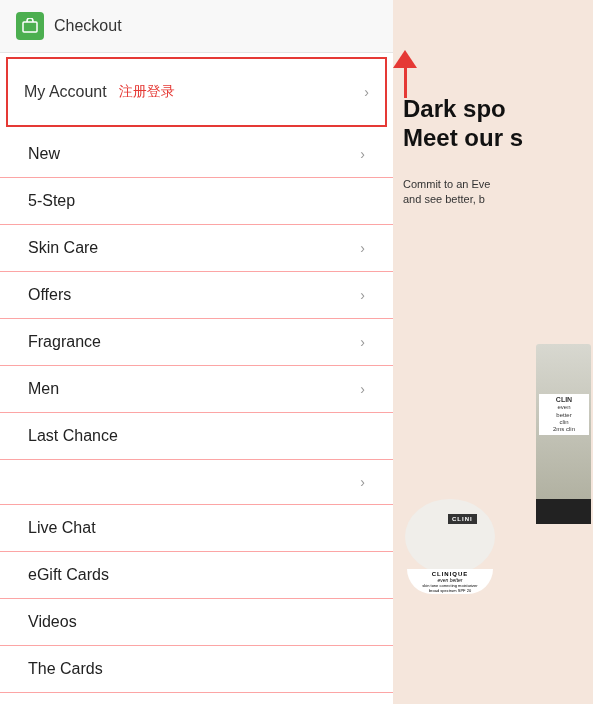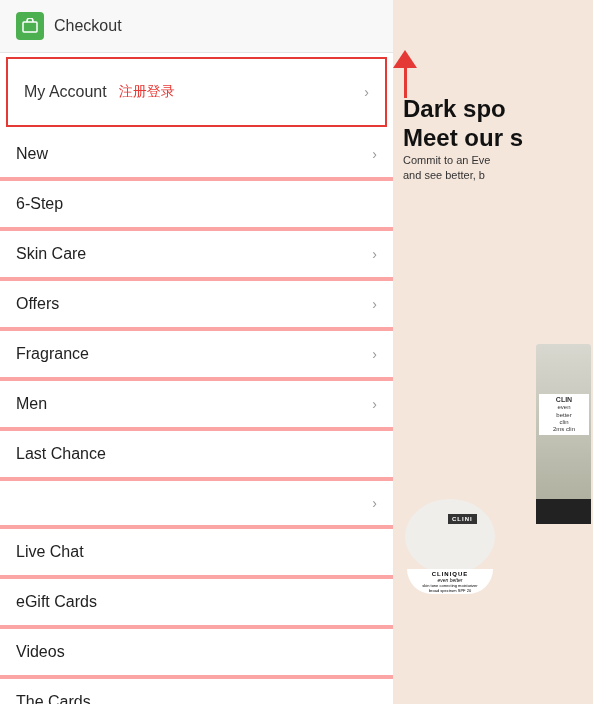--- a/index.html
+++ b/index.html
@@ -109,22 +109,22 @@
     .chevron {
       margin-left: auto;
       color: #999;
       font-size: 14px;
     }
 
     
     .menu-item {
       display: flex;
       align-items: center;
-      padding: 14px 16px;
-      border-bottom: 4px solid #fca5a5;
+      padding: 14px 28px;
+      border-bottom: 1px solid #fca5a5;
       cursor: pointer;
       background: #fff;
     }
 
     .menu-item-label {
       font-size: 16px;
       color: #222;
     }
 
     .menu-item-label.offers {
@@ -181,21 +181,21 @@
     .dark-spot-title {
       font-size: 24px;
       font-weight: 900;
       color: #111;
       line-height: 1.2;
     }
 
     .commit-text {
       font-size: 11px;
       color: #333;
-      margin-top: 0;
+      margin-top: 24px;
       line-height: 1.4;
     }
 
     
     .black-strip {
       position: absolute;
       bottom: 30px;
       left: 393px;
       right: 0;
       height: 65px;
@@ -328,21 +328,21 @@
     <span class="account-sub-label">注册登录</span>
     <span class="chevron">›</span>
   </div>
 
   <div id="menu-items-container">
       <div class="menu-item">
         <span class="menu-item-label">New</span>
         <span class="chevron">›</span>
       </div>
       <div class="menu-item">
-        <span class="menu-item-label">6-Step</span>
+        <span class="menu-item-label">5-Step</span>
       </div>
       <div class="menu-item">
         <span class="menu-item-label">Skin Care</span>
         <span class="chevron">›</span>
       </div>
       <div class="menu-item">
         <span class="menu-item-label">Offers</span>
         <span class="chevron">›</span>
       </div>
       <div class="menu-item">

